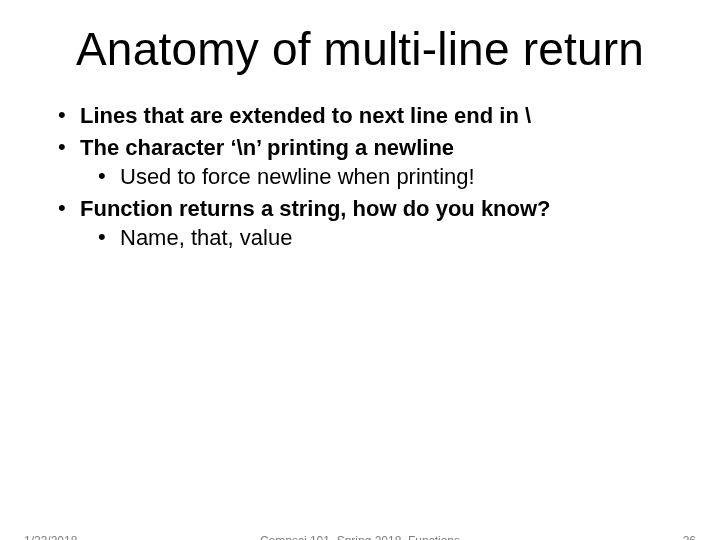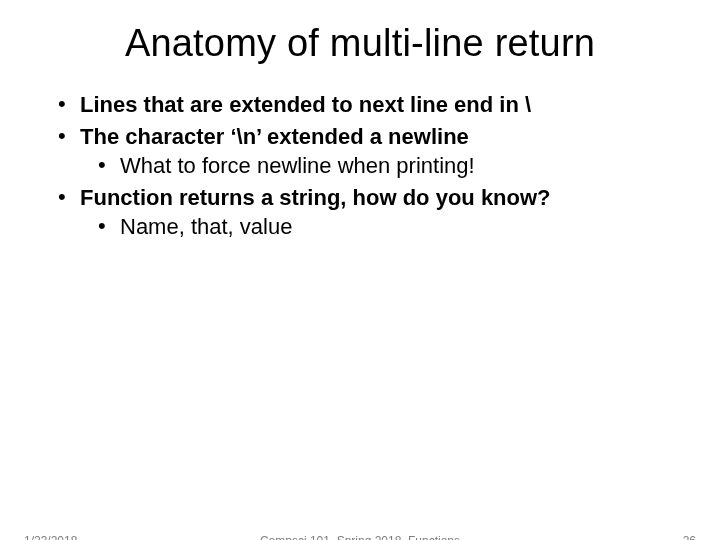--- a/index.html
+++ b/index.html
@@ -13,21 +13,21 @@
     overflow: hidden;
   }
   .slide {
     position: relative;
     width: 720px;
     height: 540px;
     box-sizing: border-box;
   }
   .title {
     text-align: center;
-    font-size: 38px;
+    font-size: 46px;
     font-weight: 400;
     margin-top: 22px;
     letter-spacing: 0.2px;
   }
   .content {
     margin-top: 26px;
     padding-left: 58px;
     padding-right: 40px;
     font-size: 22px;
     line-height: 1.25;
@@ -115,23 +115,23 @@
   <div class="title">Anatomy of multi-line return</div>
 
   <div class="content">
     <ul class="outer">
 
       <li class="group">
         <span class="bold-head">Lines that are extended to next line end in \</span>
       </li>
 
       <li class="group">
-        <span class="bold-head">The character ‘\n’ extended a newline</span>
+        <span class="bold-head">The character ‘\n’ printing a newline</span>
         <ul class="inner">
-          <li>What to force newline when printing!</li>
+          <li>Used to force newline when printing!</li>
         </ul>
       </li>
 
       <li class="group">
         <span class="bold-head">Function returns a string, how do you know?</span>
         <ul class="inner">
           <li>Name, that, value</li>
         </ul>
       </li>
 

